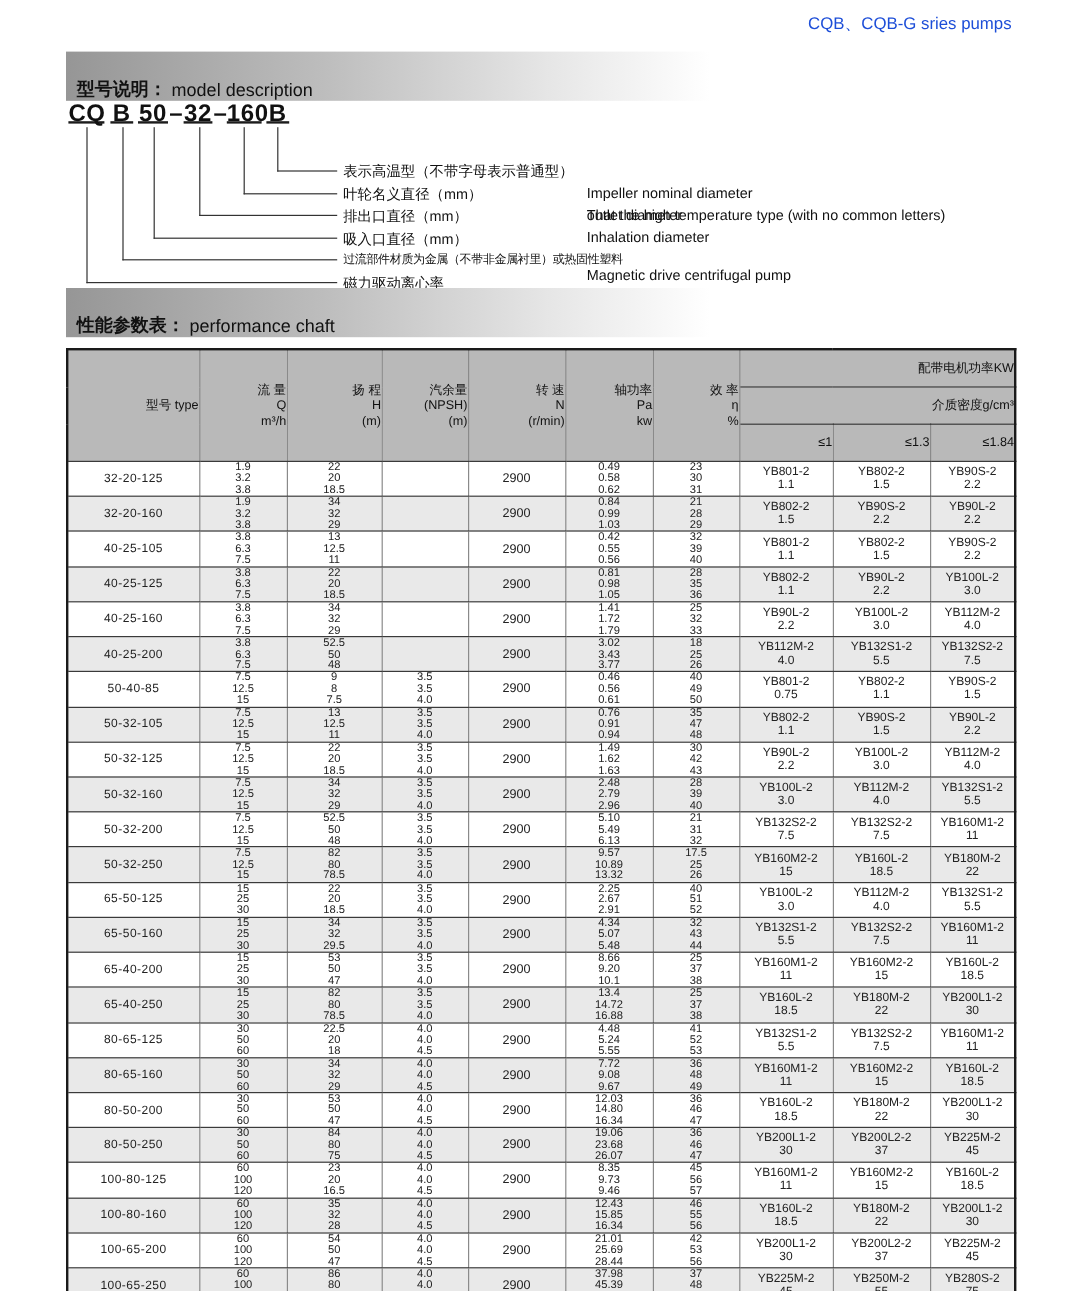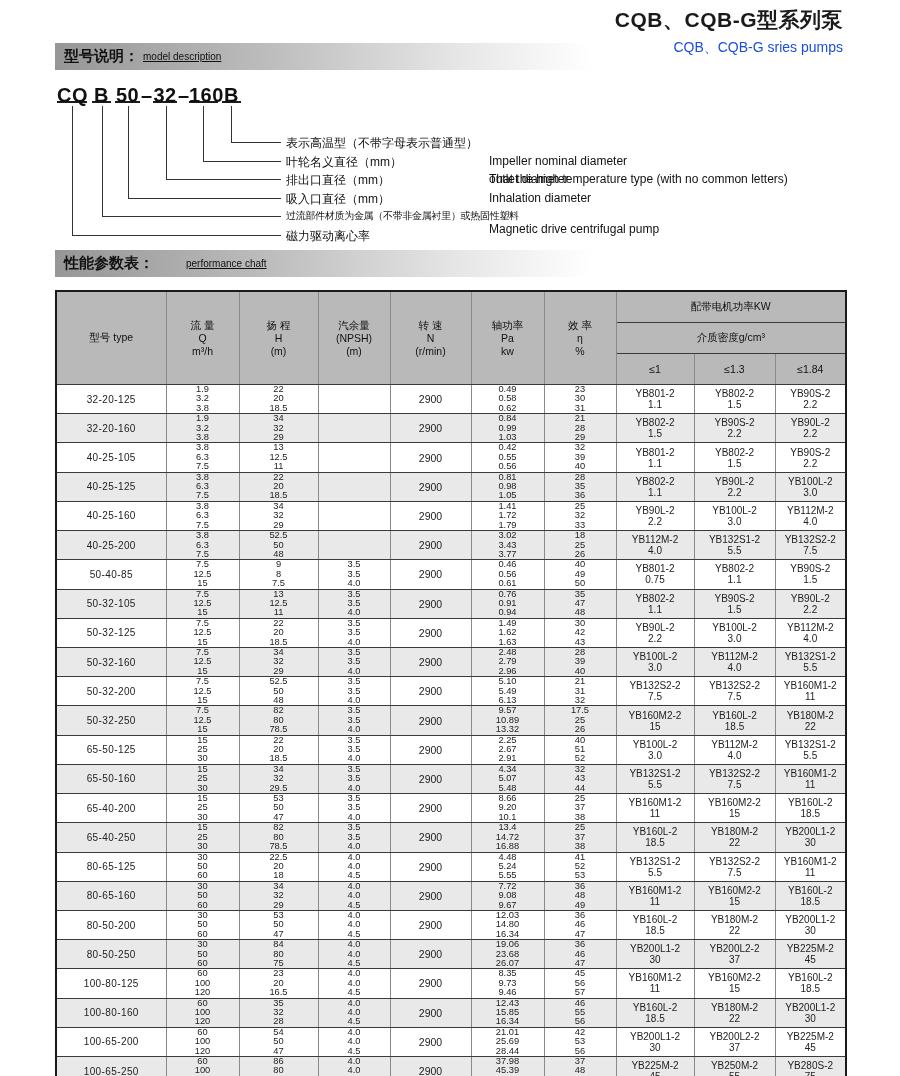--- a/index.html
+++ b/index.html
@@ -5,61 +5,60 @@
   html,body{margin:0;padding:0;background:#fff;}
   .page{position:relative;width:900px;height:1076px;background:#fff;overflow:hidden;
         font-family:"Liberation Sans","DejaVu Sans",sans-serif;color:#1a1a1a;}
 
   
   .doc-title{position:absolute;top:6px;right:57px;text-align:right;}
   .doc-title .zh{font-size:21px;font-weight:bold;letter-spacing:.5px;}
   .doc-title .en{font-size:14px;margin-top:5px;color:#1d4ed8;}
 
   
-  .section-bar{position:absolute;left:55px;width:537px;height:27px;display:flex;align-items:center;
+  .section-bar{position:absolute;left:55px;width:537px;height:41px;display:flex;align-items:flex-end;
       padding-left:9px;box-sizing:border-box;
       background:linear-gradient(to right,#969696,#bdbdbd 40%,#e6e6e6 75%,#ffffff 100%);}
   .section-bar .zh{font-size:15px;font-weight:bold;color:#111;}
-  .section-bar .en{font-size:10px;color:#111;margin-left:4px;text-decoration:underline;}
+  .section-bar .en{font-size:15px;color:#111;margin-left:4px;}
   #bar-model{top:43px;}
-  #bar-perf{top:250px;gap:28px;}
+  #bar-perf{top:240px;}
 
   
   .model-diagram{position:absolute;left:0;top:0;width:900px;height:250px;}
   .tok{position:absolute;top:84px;height:19px;text-align:center;font-size:20px;font-weight:bold;
        letter-spacing:.5px;color:#111;box-sizing:border-box;}
   .tok.u{border-bottom:2px solid #1c1c1c;}
   .conn{position:absolute;border-left:1.5px solid #333;border-bottom:1.5px solid #333;}
   .lg-zh{position:absolute;left:286px;font-size:12px;color:#111;white-space:nowrap;}
   .lg-en{position:absolute;left:489px;font-size:12px;color:#111;white-space:nowrap;}
   .lg-zh.small{font-size:10px;letter-spacing:-.3px;}
   .lg-en.small{font-size:9.5px;letter-spacing:-.2px;}
 
   
   table.perf{position:absolute;left:55px;top:290px;width:790px;border-collapse:collapse;
       table-layout:fixed;border:2px solid #1a1a1a;}
   table.perf th,table.perf td{border:1px solid #8a8a8a;border-top:1px solid #3a3a3a;
       border-bottom:1px solid #3a3a3a;padding:0;text-align:center;vertical-align:middle;}
-  table.perf thead th{background:#b9b9b9;font-weight:normal;font-size:10.5px;color:#111;height:30px;}
+  table.perf thead th{background:#b9b9b9;font-weight:normal;font-size:10.5px;color:#111;height:30px;text-align:right;}
   .hstack div{line-height:13px;}
   tbody tr{height:29px;}
   tbody tr:nth-child(even) td{background:#e9e9e9;}
   .stack div{font-size:9.3px;line-height:9.4px;color:#222;}
   .model-cell{font-size:10px;letter-spacing:.4px;color:#222;}
   .n-cell{font-size:10.5px;color:#222;}
   .motor{font-size:10px;color:#222;}
   .motor div{line-height:11px;}
 </style>
 </head>
 <body>
 
 <div class="page">
 
   <div class="doc-title">
-    <div class="zh">CQB、CQB-G型系列泵</div>
     <div class="en">CQB、CQB-G sries pumps</div>
   </div>
 
   <div class="section-bar" id="bar-model">
     <span class="zh">型号说明：</span>
     <span class="en">model description</span>
   </div>
 
   <div class="model-diagram">
       <span class="tok u" style="left: 57px; width: 30px;">CQ</span>

